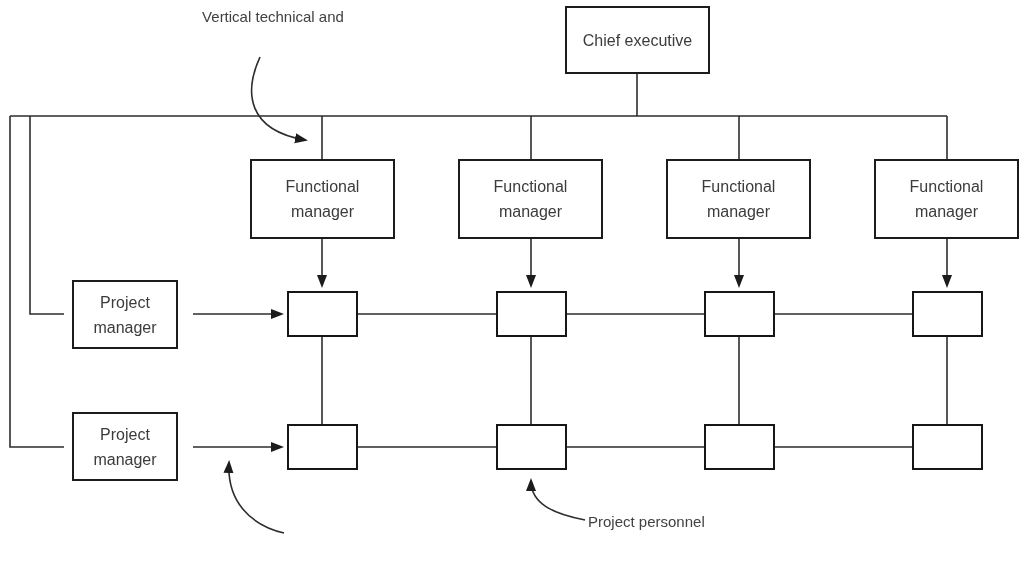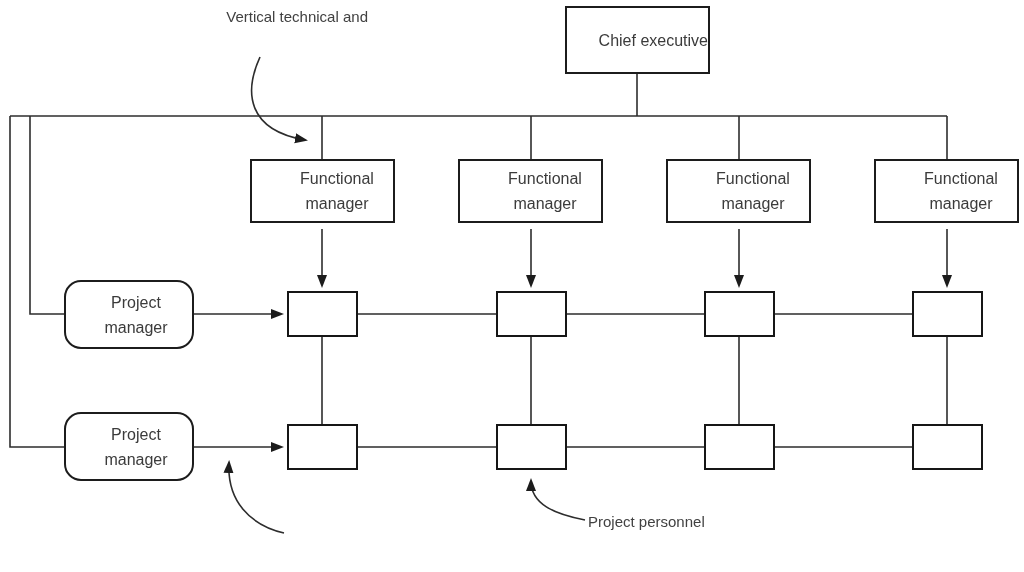--- a/index.html
+++ b/index.html
@@ -8,44 +8,44 @@
     width:1024px;height:572px;
     background:#ffffff;
     font-family:"Liberation Sans","DejaVu Sans",sans-serif;
     overflow:hidden;
   }
   #wires{position:absolute;left:0;top:0;width:1024px;height:572px;}
   .node{
     position:absolute;
     background:#ffffff;
     border:2px solid #1c1c1c;
-    display:flex;align-items:center;justify-content:flex-end;
+    display:flex;align-items:center;justify-content:center;
     text-align:center;
     color:#3b3b3b;
     font-size:16px;
     line-height:25px;
     box-sizing:border-box;
   }
   .node .lbl{display:block;max-width:112px;}
   .chief{left:565px;top:6px;width:145px;height:68px;}
-  .fm{top:159px;width:145px;height:64px;}
+  .fm{top:159px;width:145px;height:80px;}
   .fm1{left:250px;} .fm2{left:458px;} .fm3{left:666px;} .fm4{left:874px;}
-  .pm{left:64px;width:130px;height:69px;border-radius:17px;}
+  .pm{left:72px;width:106px;height:69px;}
   .pm1{top:280px;} .pm2{top:412px;}
   .pbox{
     position:absolute;width:71px;height:46px;
     background:#ffffff;border:2px solid #161616;box-sizing:border-box;
   }
   .prow1{top:291px;} .prow2{top:424px;}
   .pc1{left:287px;} .pc2{left:496px;} .pc3{left:704px;} .pc4{left:912px;}
   .ann{
     position:absolute;
     color:#414141;
     font-size:15px;line-height:23px;
-    text-align:right;
+    text-align:center;
     white-space:nowrap;
   }
   .ann-vertical{left:178px;top:5px;width:190px;}
   .ann-horizontal{left:266px;top:520px;width:200px;}
   .ann-personnel{left:588px;top:510px;text-align:left;}
 </style>
 </head>
 <body>
 
 <div id="stage">

